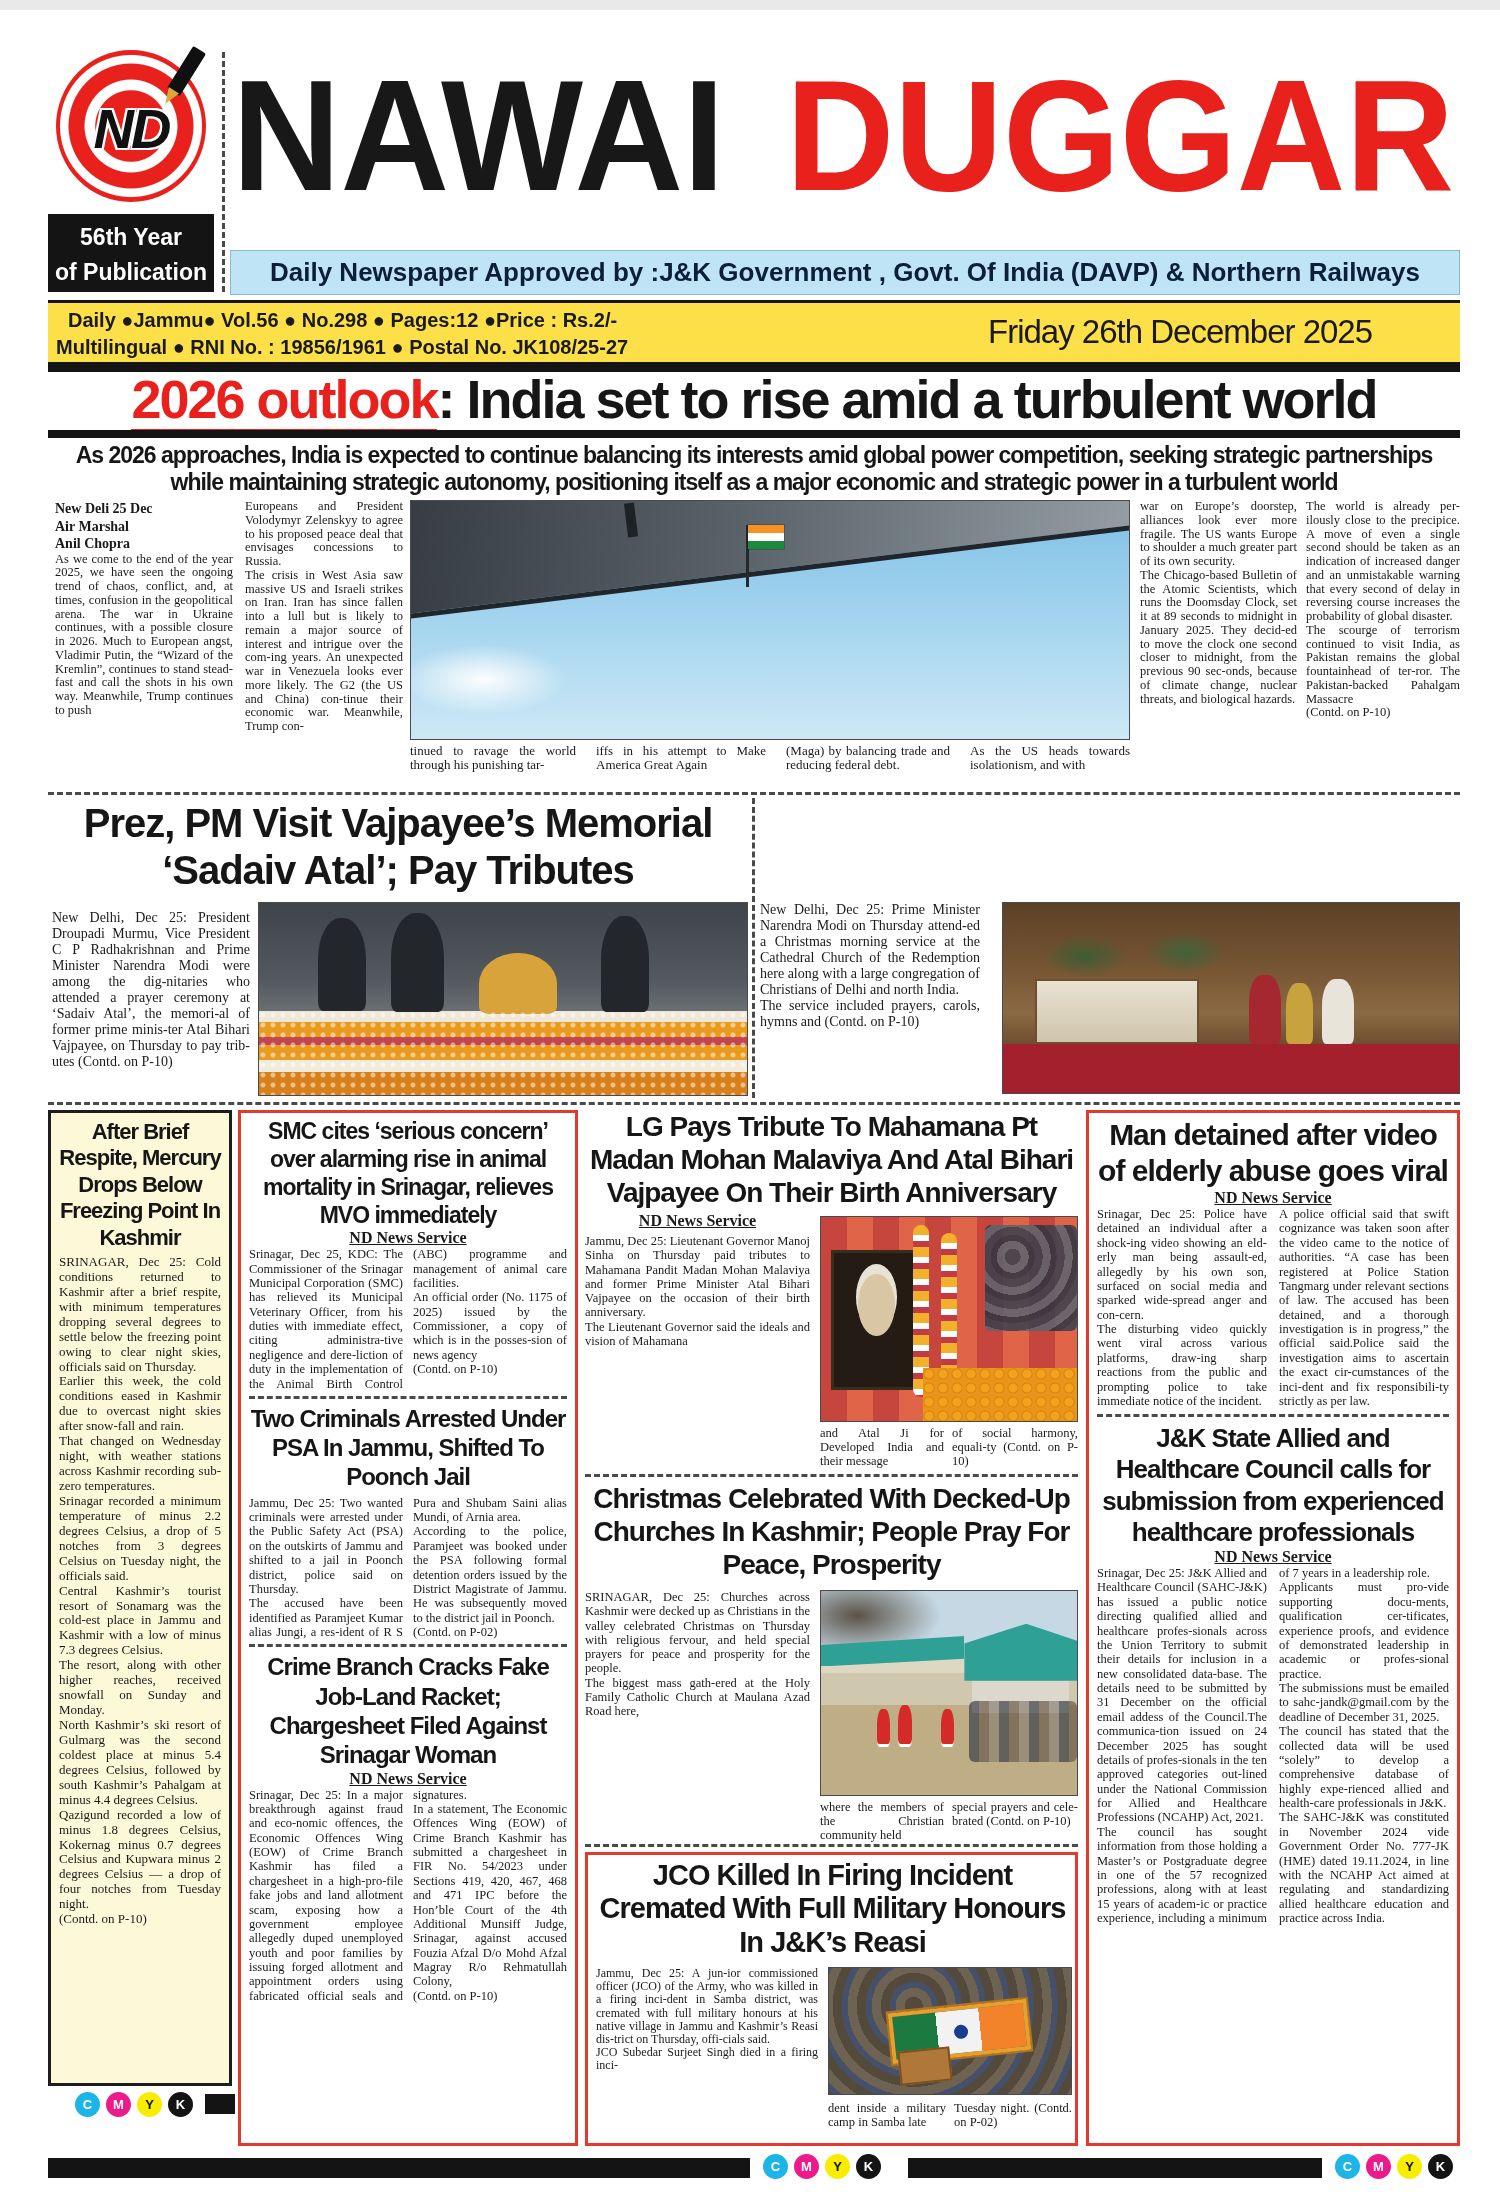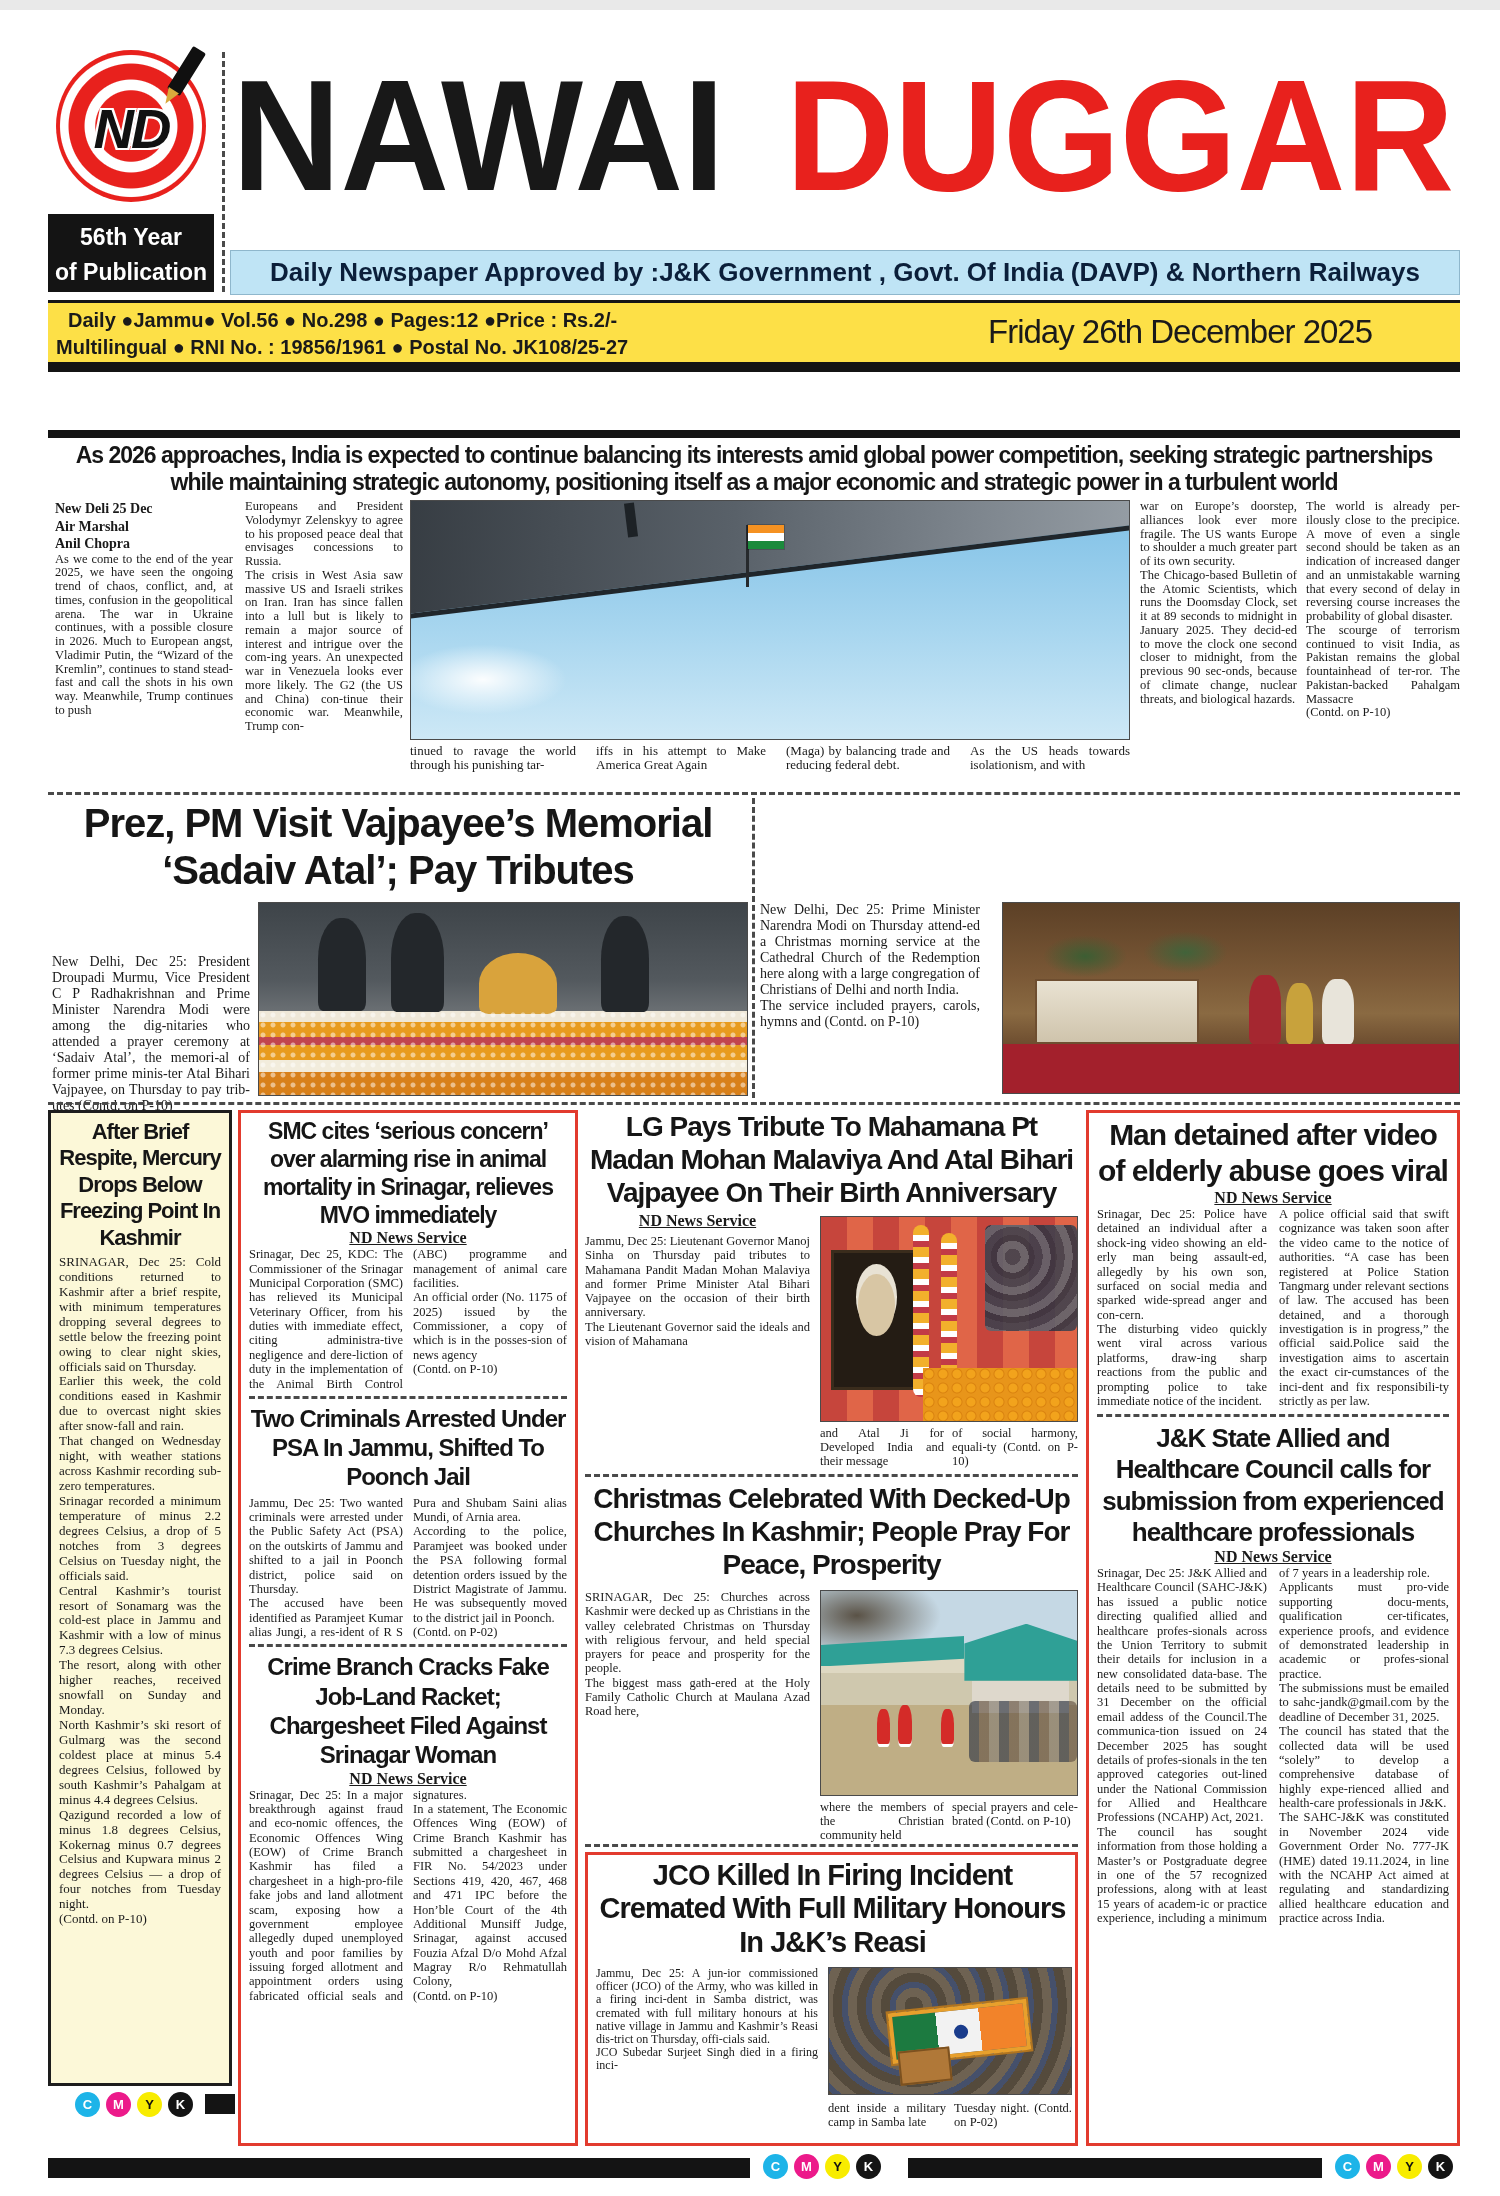--- a/index.html
+++ b/index.html
@@ -124,20 +124,23 @@
     <span>Daily Newspaper Approved  by :J&amp;K Government , Govt. Of India (DAVP) &amp; Northern Railways</span>
   </div>
 
   <div class="abs" style="left:48px;top:290px;width:1412px;height:62px;background:#fde047;border-top:3px solid #151515;box-sizing:border-box;">
     <div class="abs sans" style="left:20px;top:6px;font-weight:700;font-size:20px;">Daily  ●Jammu●  Vol.56  ●  No.298  ●  Pages:12  ●Price : Rs.2/-</div>
     <div class="abs sans" style="left:8px;top:33px;font-weight:700;font-size:20px;">Multilingual  ●  RNI No. : 19856/1961   ●  Postal No. JK108/25-27</div>
     <div class="abs sans" style="left:940px;top:10px;width:500px;font-weight:400;font-size:33px;letter-spacing:-1px;">Friday 26th December 2025</div>
   </div>
   <div class="abs blackbar" style="left:48px;top:352px;width:1412px;height:10px;"></div>
 
+  <div class="abs hl" style="left:48px;top:362px;width:1412px;font-size:54px;line-height:1;letter-spacing:-2px;">
+    <span style="color:#e8211d;display:inline-block;border-bottom:7px solid #e8211d;padding-bottom:3px;">2026 outlook</span><span>: India set to rise amid a turbulent world</span>
+  </div>
   <div class="abs blackbar" style="left:48px;top:420px;width:1412px;height:8px;"></div>
 
   <div class="abs hl" style="left:48px;top:432px;width:1412px;font-size:23px;line-height:1.18;">As 2026 approaches, India is expected to continue balancing its interests amid global power competition, seeking strategic partnerships while maintaining strategic autonomy, positioning itself as a major economic and strategic power in a turbulent world</div>
 
   <div class="abs" style="left:55px;top:490px;width:178px;height:268px;overflow:hidden;">
     <div class="pre" style="font-weight:bold;font-size:14px;line-height:1.25;">New Deli  25 Dec
 Air Marshal
 Anil Chopra</div>
     <div class="lead-col">As we come to the end of the year 2025, we have seen the ongoing trend of chaos, conflict, and, at times, confusion in the geopolitical arena. The war in Ukraine continues, with a possible closure in 2026. Much to European angst, Vladimir Putin, the “Wizard of the Kremlin”, continues to stand stead-fast and call the shots in his own way. Meanwhile, Trump continues to push</div>
   </div>
@@ -158,21 +161,21 @@
 
   <div class="abs lead-col" style="left:1140px;top:490px;width:157px;height:288px;">war on Europe’s doorstep, alliances look ever more fragile. The US wants Europe to shoulder a much greater part of its own security.
 The Chicago-based Bulletin of the Atomic Scientists, which runs the Doomsday Clock, set it at 89 seconds to midnight in January 2025. They decid-ed to move the clock one second closer to midnight, from the previous 90 sec-onds, because of climate change, nuclear threats, and biological hazards.</div>
   <div class="abs lead-col" style="left:1306px;top:490px;width:154px;height:288px;">The world is already per-ilously close to the precipice. A move of even a single second should be taken as an indication of increased danger and an unmistakable warning that every second of delay in reversing course increases the probability of global disaster.
 The scourge of terrorism continued to visit India, as Pakistan remains the global fountainhead of ter-ror. The Pakistan-backed Pahalgam Massacre
 (Contd. on P-10)</div>
 
   <div class="abs hdash" style="left:48px;top:782px;width:1412px;"></div>
 
   <div class="abs hl" style="left:48px;top:790px;width:700px;font-size:40px;line-height:1.18;">Prez, PM Visit Vajpayee’s Memorial ‘Sadaiv Atal’; Pay Tributes</div>
-  <div class="abs row2-text" style="left:52px;top:944px;width:198px;height:196px;">New Delhi, Dec 25: President Droupadi Murmu, Vice President C P Radhakrishnan and Prime Minister Narendra Modi were among the dig-nitaries who attended a prayer ceremony at ‘Sadaiv Atal’, the memori-al of former prime minis-ter Atal Bihari Vajpayee, on Thursday to pay trib-utes (Contd. on P-10)</div>
+  <div class="abs row2-text" style="left:52px;top:900px;width:198px;height:196px;">New Delhi, Dec 25: President Droupadi Murmu, Vice President C P Radhakrishnan and Prime Minister Narendra Modi were among the dig-nitaries who attended a prayer ceremony at ‘Sadaiv Atal’, the memori-al of former prime minis-ter Atal Bihari Vajpayee, on Thursday to pay trib-utes (Contd. on P-10)</div>
   <div class="abs photo memorial-photo" style="left:258px;top:892px;width:490px;height:194px;">
     <div class="fig" style="left:12%;top:8%;width:10%;height:48%;"></div>
     <div class="fig" style="left:27%;top:5%;width:11%;height:52%;"></div>
     <div class="fig" style="left:70%;top:7%;width:10%;height:50%;"></div>
     <div class="fig-y" style="left:45%;top:26%;width:16%;height:32%;"></div>
     <div class="flowerdots"></div>
   </div>
   <div class="abs vdash" style="left:752px;top:788px;height:300px;"></div>
 
   <div class="abs row2-text" style="left:760px;top:892px;width:220px;height:196px;">New Delhi, Dec 25: Prime Minister Narendra Modi on Thursday attend-ed a Christmas morning service at the Cathedral Church of the Redemption here along with a large congregation of Christians of Delhi and north India.

